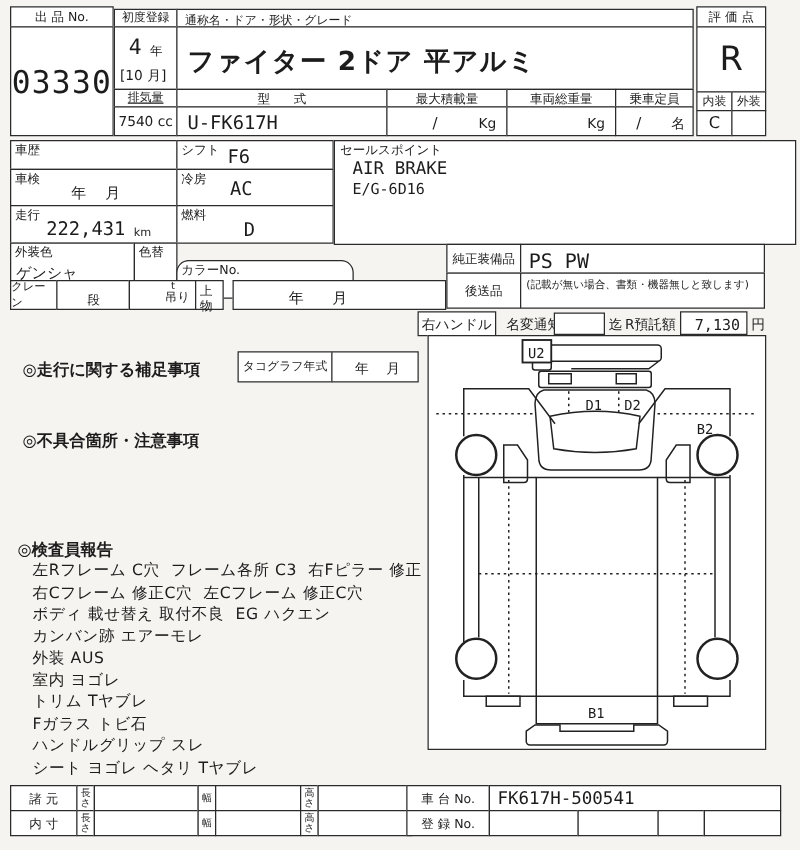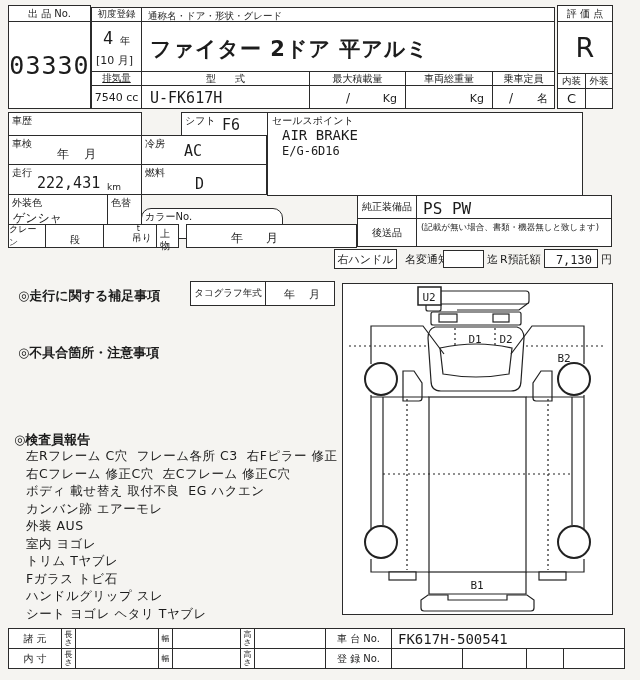--- a/index.html
+++ b/index.html
@@ -59,21 +59,21 @@
   <div class="cell ctr" style="left:557px;top:5px;width:56px;height:17px;font-size:10px;">評 価 点</div>
   <div class="cell ctr" style="left:557px;top:21px;width:56px;height:53px;font-size:27px;">R</div>
   <div class="cell ctr" style="left:557px;top:73px;width:29px;height:16px;font-size:9.5px;">内装</div>
   <div class="cell ctr" style="left:585px;top:73px;width:28px;height:16px;font-size:9.5px;">外装</div>
   <div class="cell ctr" style="left:557px;top:88px;width:29px;height:21px;font-size:13px;">C</div>
   <div class="cell ctr" style="left:585px;top:88px;width:28px;height:21px;font-size:13px;"></div>
 
   <div class="cell" style="left:8px;top:112px;width:134px;height:24px;">
     <span class="abs lbl10" style="left:3px;top:2px;">車歴</span>
   </div>
-  <div class="cell" style="left:141px;top:112px;width:126px;height:24px;margin-left:40px;">
+  <div class="cell" style="left:141px;top:112px;width:126px;height:24px;">
     <span class="abs lbl10" style="left:3px;top:2px;">シフト</span>
     <span class="abs val" style="left:40px;top:3px;">F6</span>
   </div>
   <div class="cell" style="left:8px;top:135px;width:134px;height:30px;">
     <span class="abs lbl10" style="left:3px;top:2px;">車検</span>
     <span class="abs pre" style="left:48px;top:10px;font-size:12px;">年    月</span>
   </div>
   <div class="cell" style="left:141px;top:135px;width:126px;height:30px;">
     <span class="abs lbl10" style="left:3px;top:2px;">冷房</span>
     <span class="abs val" style="left:42px;top:6px;">AC</span>
@@ -106,21 +106,21 @@
     <span class="abs" style="right:16px;top:-1px;font-size:8px;">t</span>
     <span class="abs" style="right:4px;bottom:2px;font-size:10px;">吊り</span>
   </div>
   <div class="cell" style="left:156px;top:224px;width:23px;height:24px;">
     <span class="abs lbl10" style="left:3px;top:3px;">上物</span>
   </div>
   <div class="cell" style="left:186px;top:224px;width:171px;height:24px;">
     <span class="abs pre" style="left:44px;top:5px;font-size:12px;">年      月</span>
   </div>
 
-  <div class="cell" style="left:267px;top:112px;width:316px;height:84px;">
+  <div class="cell" style="left:267px;top:112px;width:370px;height:84px;">
     <span class="abs lbl10" style="left:4px;top:2px;">セールスポイント</span>
     <span class="abs mono" style="left:14px;top:14px;font-size:14px;">AIR BRAKE</span>
     <span class="abs mono" style="left:14px;top:31px;font-size:12px;">E/G-6D16</span>
   </div>
   <div class="cell ctr" style="left:357px;top:195px;width:60px;height:24px;font-size:10px;">純正装備品</div>
   <div class="cell" style="left:416px;top:195px;width:196px;height:24px;">
     <span class="abs mono" style="left:6px;top:3px;font-size:16px;">PS PW</span>
   </div>
   <div class="cell ctr" style="left:357px;top:218px;width:60px;height:29px;font-size:10px;">後送品</div>
   <div class="cell" style="left:416px;top:218px;width:196px;height:29px;">
@@ -152,21 +152,21 @@
     <div class="repline">ボディ 載せ替え 取付不良  EG ハクエン</div>
     <div class="repline">カンバン跡 エアーモレ</div>
     <div class="repline">外装 AUS</div>
     <div class="repline">室内 ヨゴレ</div>
     <div class="repline">トリム Tヤブレ</div>
     <div class="repline">Fガラス トビ石</div>
     <div class="repline">ハンドルグリップ スレ</div>
     <div class="repline">シート ヨゴレ ヘタリ Tヤブレ</div>
   </div>
 
-  <div class="cell" style="left:342px;top:268px;width:271px;height:332px;margin-top:15px;">
+  <div class="cell" style="left:342px;top:268px;width:271px;height:332px;">
     <svg width="269" height="330" viewBox="0 0 269 330">
       <g fill="none" stroke="#222" stroke-width="1.2">
 
         <rect x="95" y="7" width="91" height="13" rx="3" fill="#fff"></rect>
         <rect x="83" y="19" width="15" height="8" rx="2" fill="#fff"></rect>
         <path d="M184,20 l-8,6 h-62"></path>
 
         <rect x="88" y="28" width="90" height="13" rx="2" fill="#fff"></rect>
         <rect x="96" y="30" width="18" height="8"></rect>
         <rect x="150" y="30" width="16" height="8"></rect>

